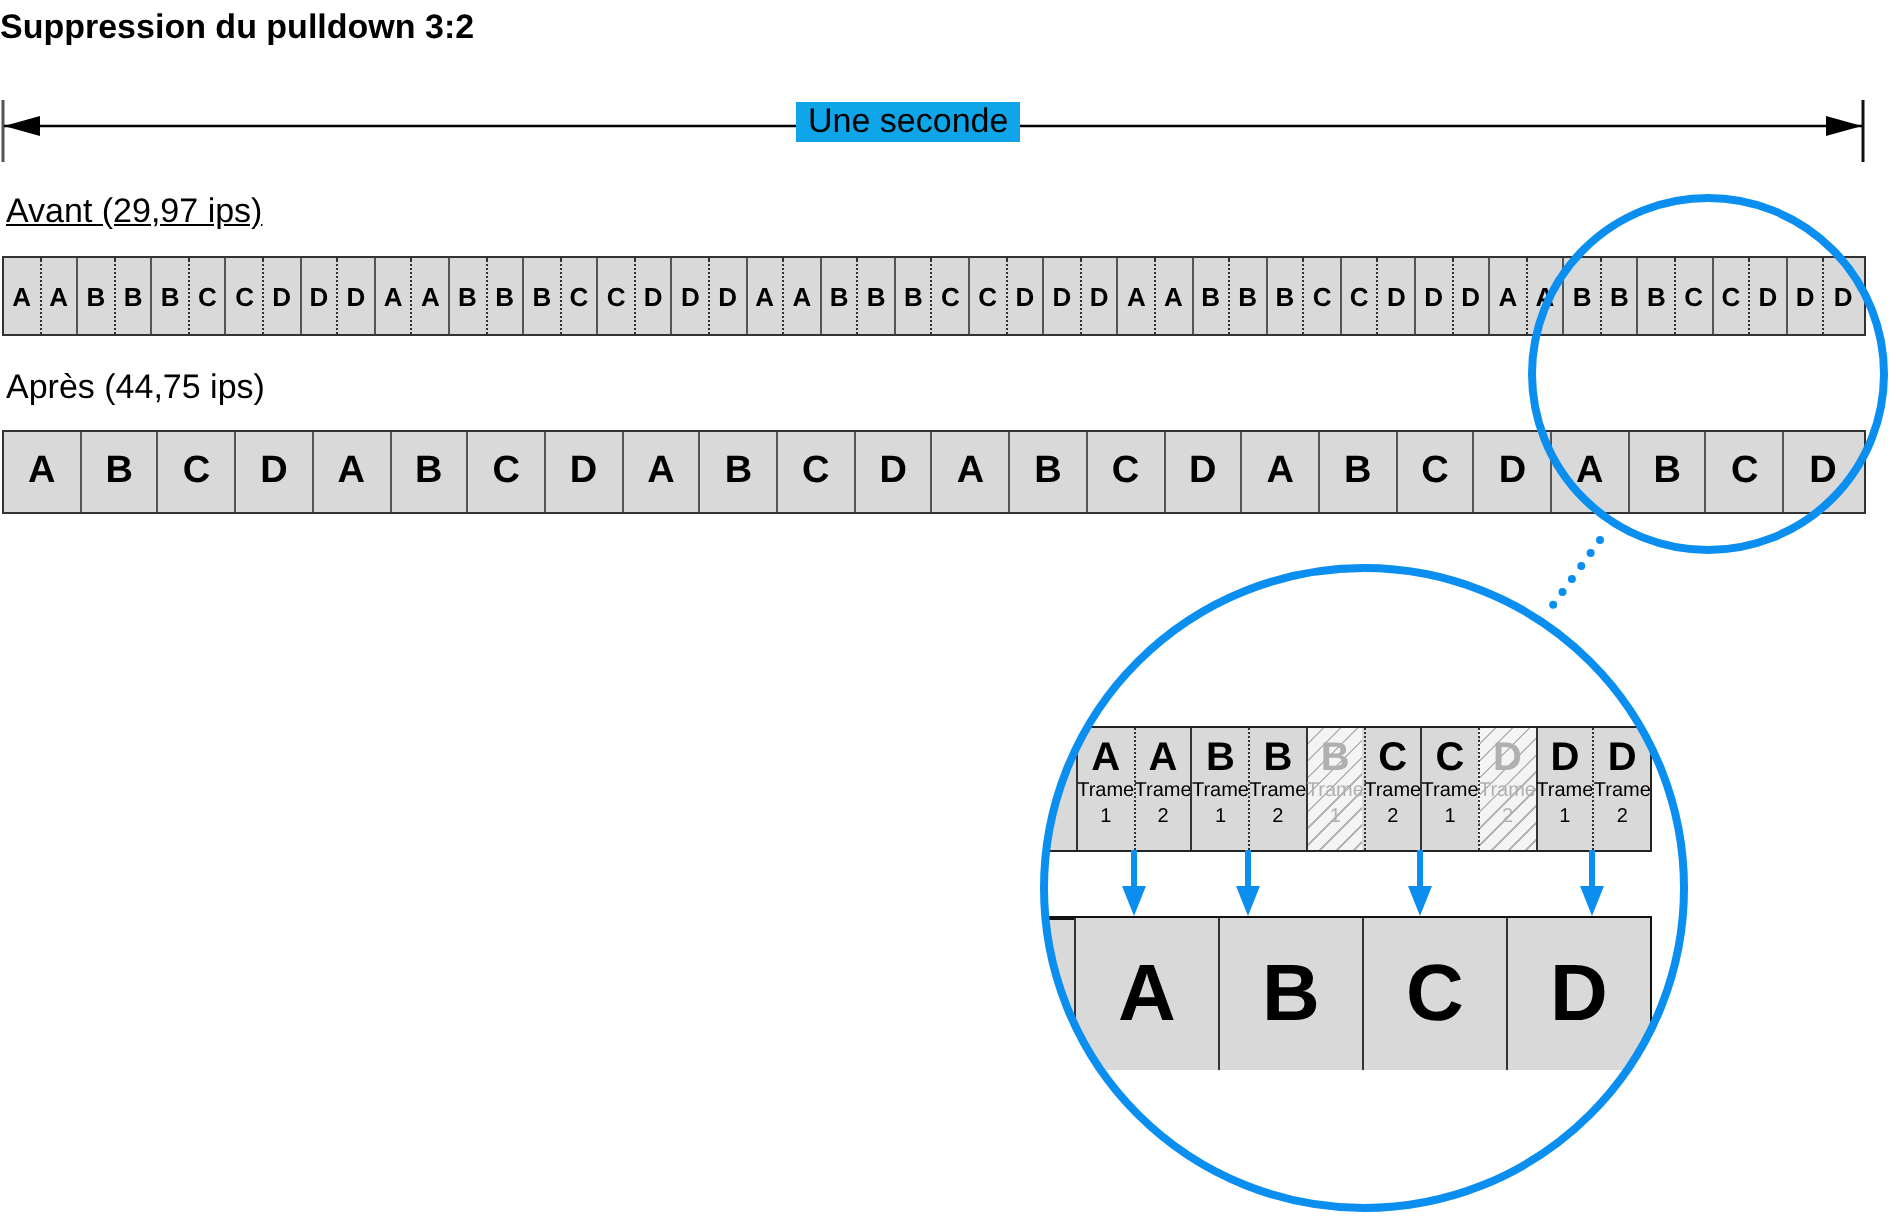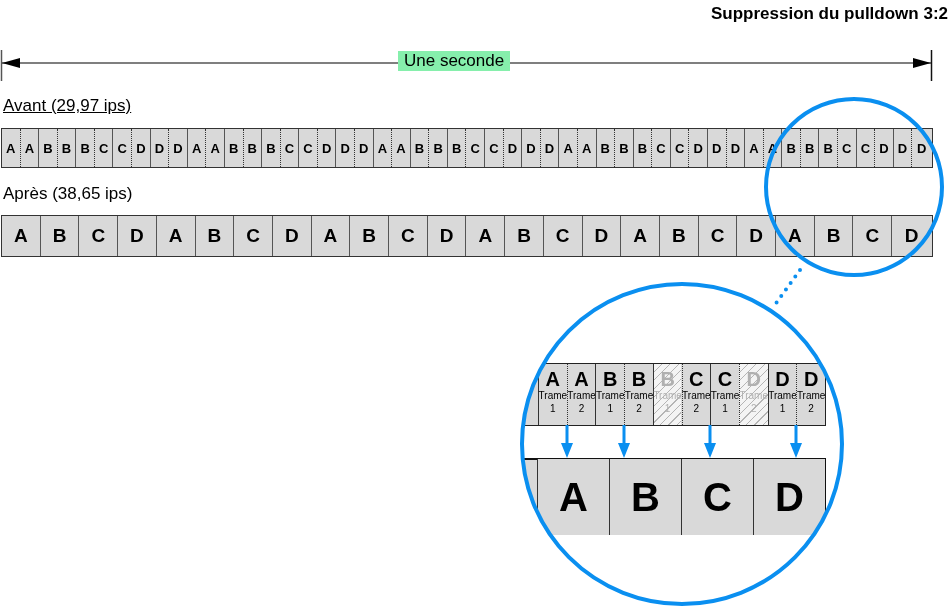--- a/index.html
+++ b/index.html
@@ -1,21 +1,21 @@
 <!DOCTYPE html>
 <html><head>
   <meta charset="utf-8">
   <style>
     html, body { margin: 0; padding: 0; background: #ffffff; }
     body { width: 948px; height: 608px; position: relative; overflow: hidden;
            font-family: "Liberation Sans", "DejaVu Sans", sans-serif; color: #000; }
     .abs { position: absolute; }
-    .title { left: 0; width: 948px; top: 4px; text-align: right; font-weight: bold; font-size: 17px; }
+    .title { left: 0; width: 948px; top: 4px; text-align: left; font-weight: bold; font-size: 17px; }
     .label { font-size: 17px; left: 3px; }
-    .seconde { top: 51px; font-size: 17px; background: #86efac; padding: 0 6px; }
+    .seconde { top: 51px; font-size: 17px; background: #0ea5e9; padding: 0 6px; }
     .row { display: flex; position: absolute; border: 1.5px solid #333; box-sizing: border-box; background: #d9d9d9; }
     .fieldcell { box-sizing: border-box; display: flex; align-items: center; justify-content: center;
                  font-weight: bold; font-size: 13px; height: 100%; }
     .fieldcell.f1 { border-right: 1px dotted #333; }
     .fieldcell.f2 { border-right: 1.2px solid #555; }
     .fieldcell:last-child { border-right: none; }
     .framecell { box-sizing: border-box; display: flex; align-items: center; justify-content: center;
                  font-weight: bold; font-size: 19px; height: 100%; border-right: 1.2px solid #555; }
     .framecell:last-child { border-right: none; }
     svg { position: absolute; left: 0; top: 0; }
@@ -91,21 +91,21 @@
     <div class="fieldcell f1" style="width: 18.58px;">B</div>
     <div class="fieldcell f2" style="width: 18.58px;">B</div>
     <div class="fieldcell f1" style="width: 18.58px;">B</div>
     <div class="fieldcell f2" style="width: 18.58px;">C</div>
     <div class="fieldcell f1" style="width: 18.58px;">C</div>
     <div class="fieldcell f2" style="width: 18.58px;">D</div>
     <div class="fieldcell f1" style="width: 18.58px;">D</div>
     <div class="fieldcell f2" style="width: 18.58px;">D</div>
   </div>
 
-<div class="abs label" style="top:184px;">Après (38,65 ips)</div>
+<div class="abs label" style="top:184px;">Après (44,75 ips)</div>
 <div class="row" id="after-row" style="left:1px; top:215px; width:932px; height:42px;">
     <div class="framecell" style="width: 38.7083px;">A</div>
     <div class="framecell" style="width: 38.7083px;">B</div>
     <div class="framecell" style="width: 38.7083px;">C</div>
     <div class="framecell" style="width: 38.7083px;">D</div>
     <div class="framecell" style="width: 38.7083px;">A</div>
     <div class="framecell" style="width: 38.7083px;">B</div>
     <div class="framecell" style="width: 38.7083px;">C</div>
     <div class="framecell" style="width: 38.7083px;">D</div>
     <div class="framecell" style="width: 38.7083px;">A</div>

